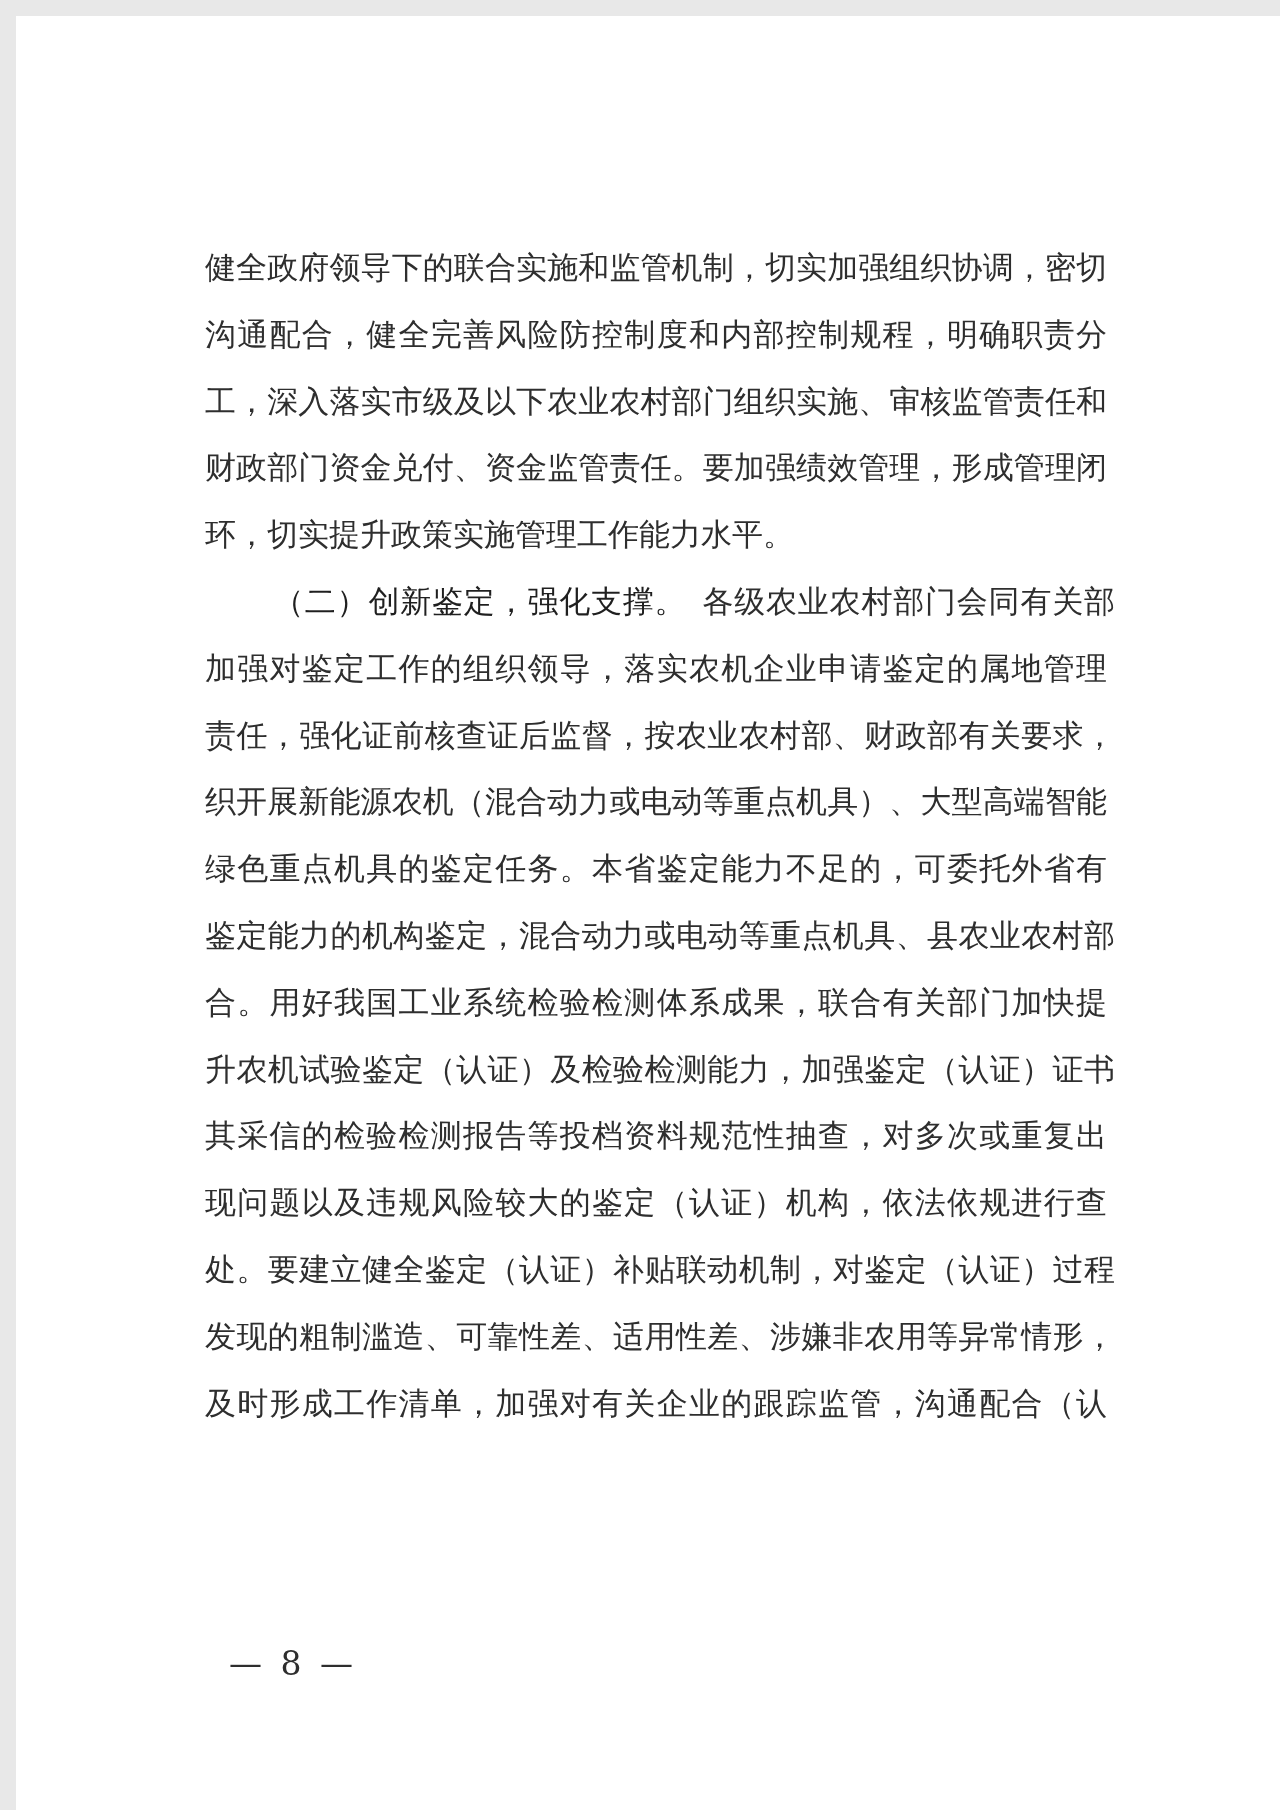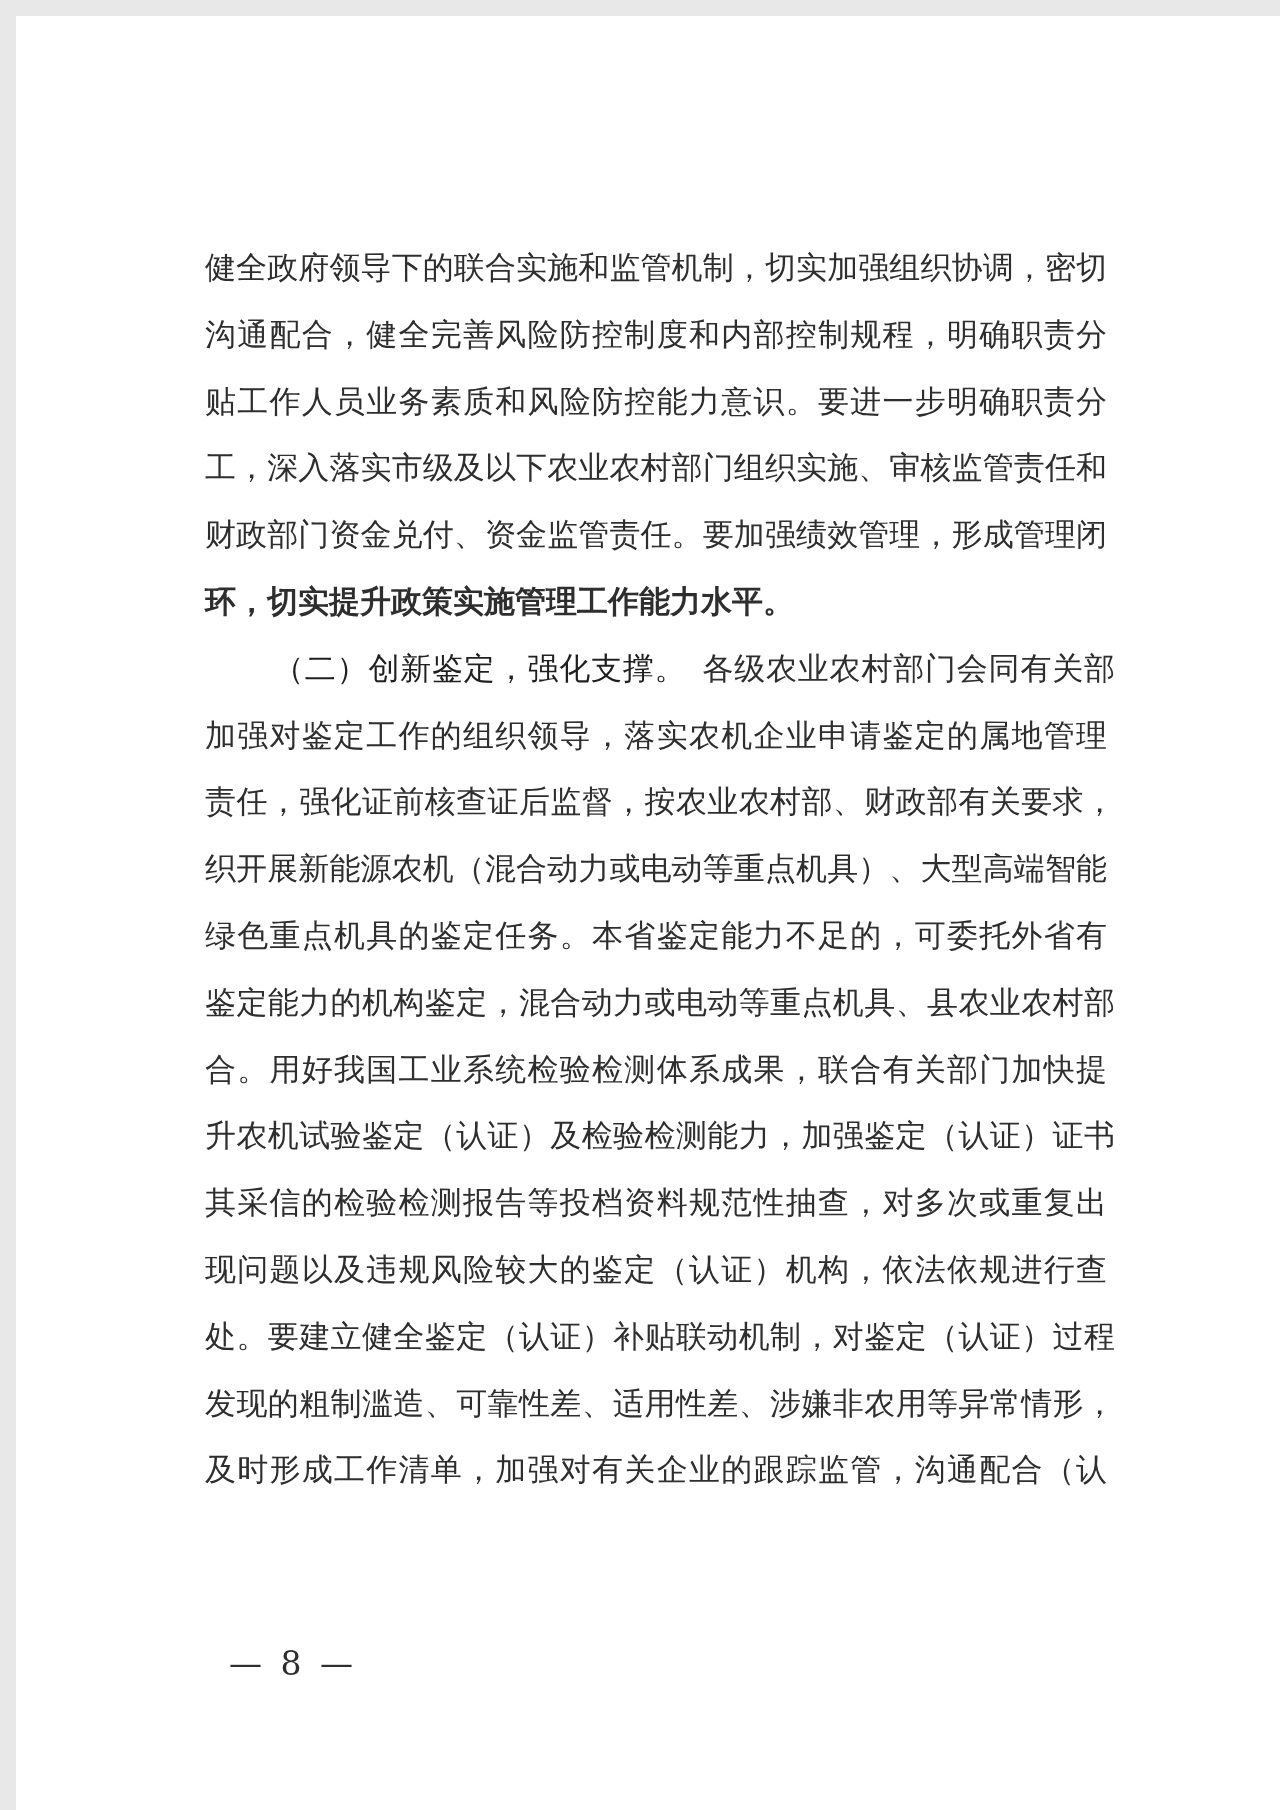--- a/index.html
+++ b/index.html
@@ -28,21 +28,20 @@
       font-size: 31px;
       color: #2e2e2e;
       text-align: justify;
       text-align-last: justify;
       text-justify: inter-character;
       white-space: normal;
       overflow: hidden;
     }
     .line.para-end {
       text-align-last: left;
-      font-weight: bold;
     }
     .line.indented {
       text-indent: 68px;
     }
     .seg-bold {
       font-weight: normal;
       color: #1f1f1f;
     }
     .page-footer {
       position: absolute;
@@ -55,21 +54,20 @@
       color: #2e2e2e;
     }
   </style>
 </head>
 <body>
 
 <div class="page">
   <div class="text-block" id="text-block">
       <div class="line"><span>健全政府领导下的联合实施和监管机制，切实加强组织协调，密切</span></div>
       <div class="line"><span>沟通配合，健全完善风险防控制度和内部控制规程，明确职责分</span></div>
-      <div class="line"><span>贴工作人员业务素质和风险防控能力意识。要进一步明确职责分</span></div>
       <div class="line"><span>工，深入落实市级及以下农业农村部门组织实施、审核监管责任和</span></div>
       <div class="line"><span>财政部门资金兑付、资金监管责任。要加强绩效管理，形成管理闭</span></div>
       <div class="line para-end"><span>环，切实提升政策实施管理工作能力水平。</span></div>
       <div class="line indented"><span class="seg-bold">（二）创新鉴定，强化支撑。</span><span>各级农业农村部门会同有关部门</span></div>
       <div class="line"><span>加强对鉴定工作的组织领导，落实农机企业申请鉴定的属地管理</span></div>
       <div class="line"><span>责任，强化证前核查证后监督，按农业农村部、财政部有关要求，组</span></div>
       <div class="line"><span>织开展新能源农机（混合动力或电动等重点机具）、大型高端智能</span></div>
       <div class="line"><span>绿色重点机具的鉴定任务。本省鉴定能力不足的，可委托外省有</span></div>
       <div class="line"><span>鉴定能力的机构鉴定，混合动力或电动等重点机具、县农业农村部门</span></div>
       <div class="line"><span>合。用好我国工业系统检验检测体系成果，联合有关部门加快提</span></div>

